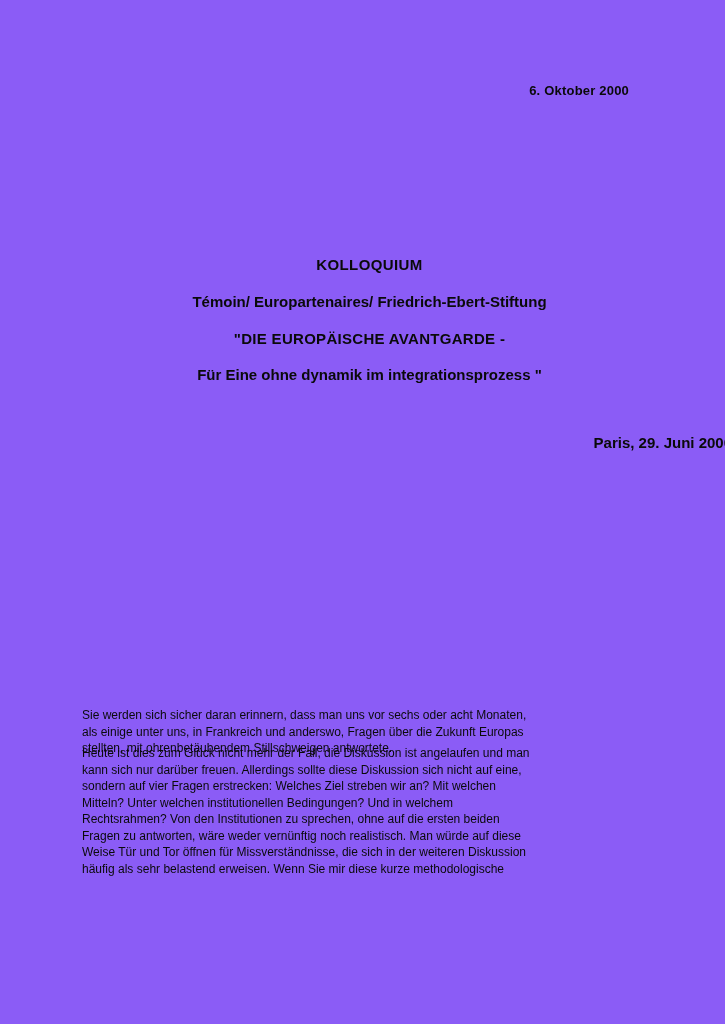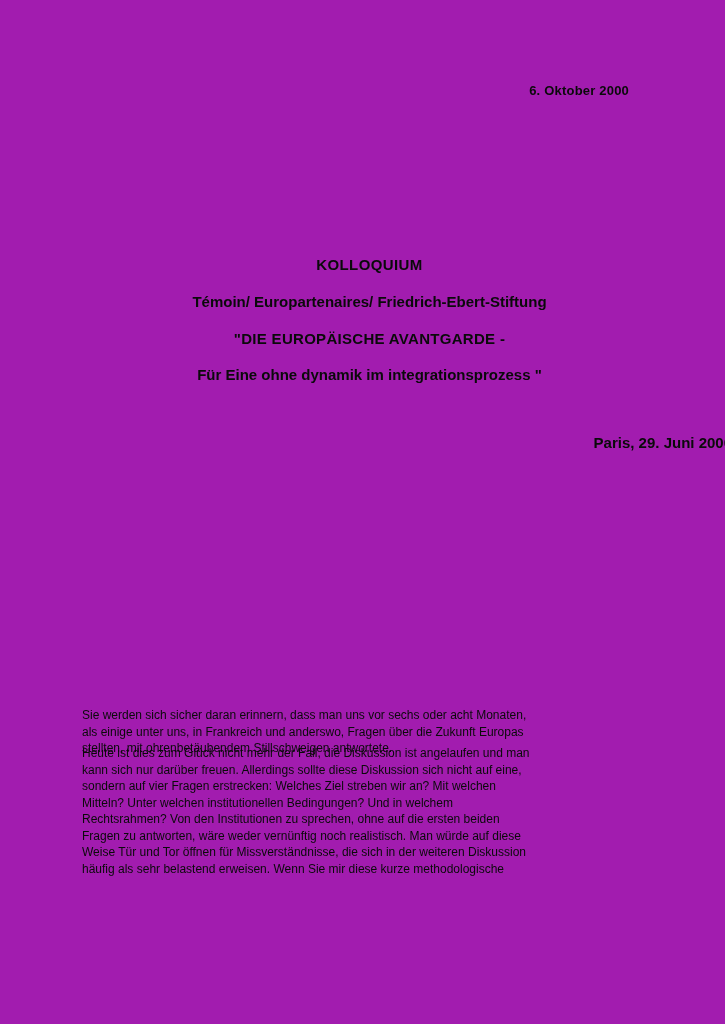--- a/index.html
+++ b/index.html
@@ -4,21 +4,21 @@
 <style>
   html, body {
     margin: 0;
     padding: 0;
     background: #ffffff;
   }
   .page {
     position: relative;
     width: 725px;
     height: 1024px;
-    background: #a21caf;
+    background: #8b5cf6;
     font-family: "Liberation Sans", sans-serif;
     color: #0a0a0a;
     overflow: hidden;
   }
   .date-line {
     position: absolute;
     top: 83px;
     right: 96px;
     font-size: 13px;
     font-weight: bold;

